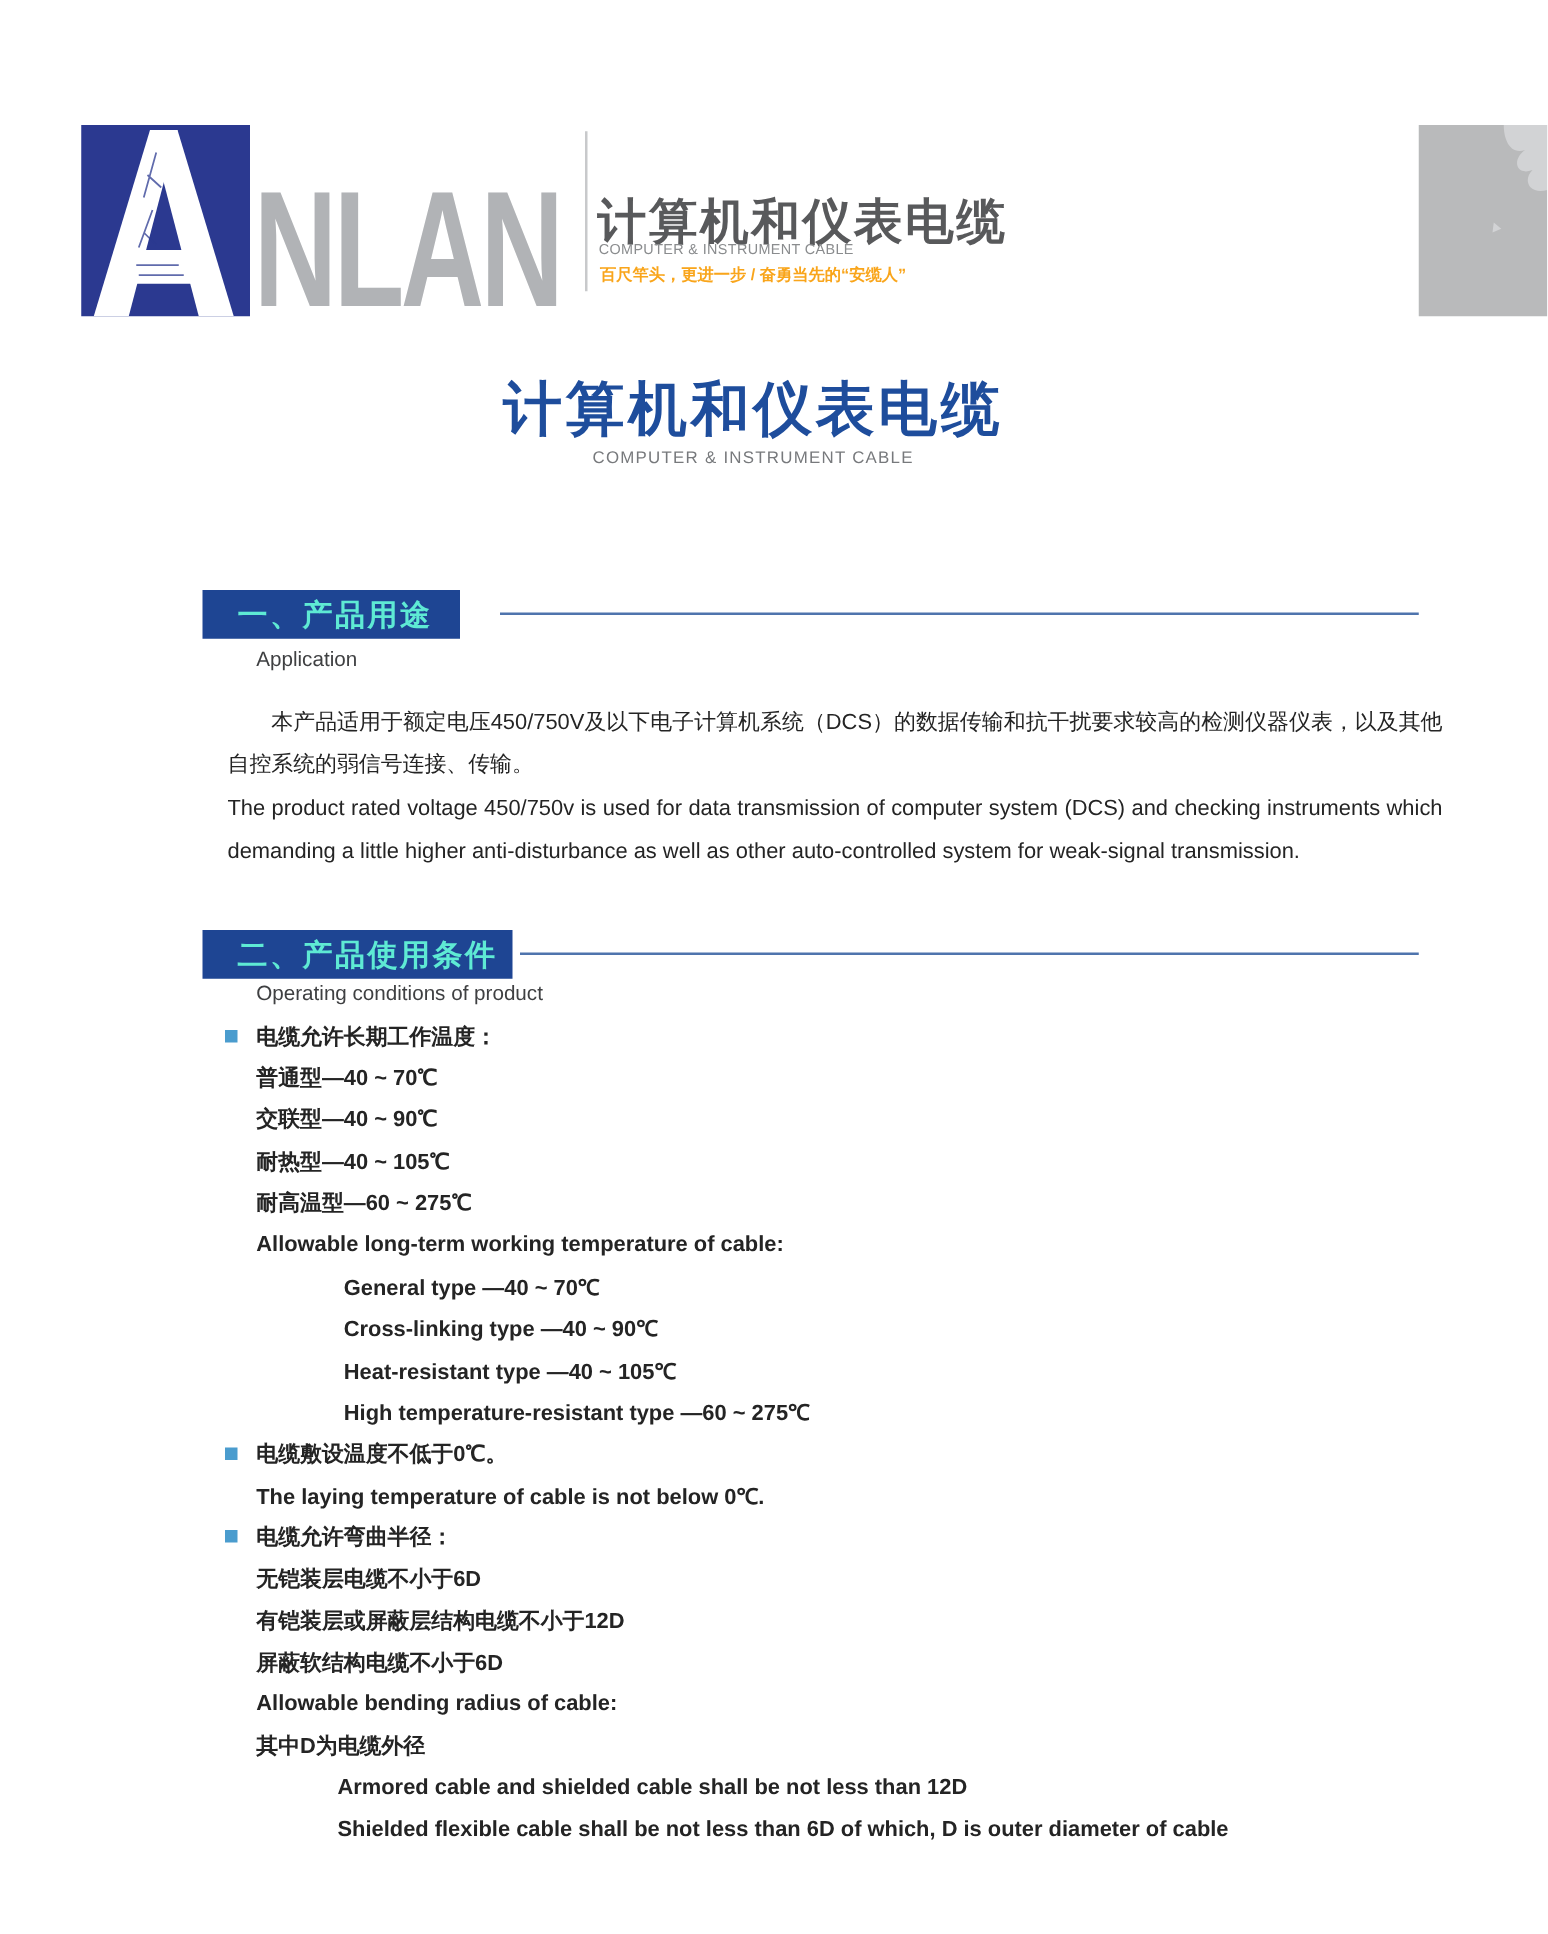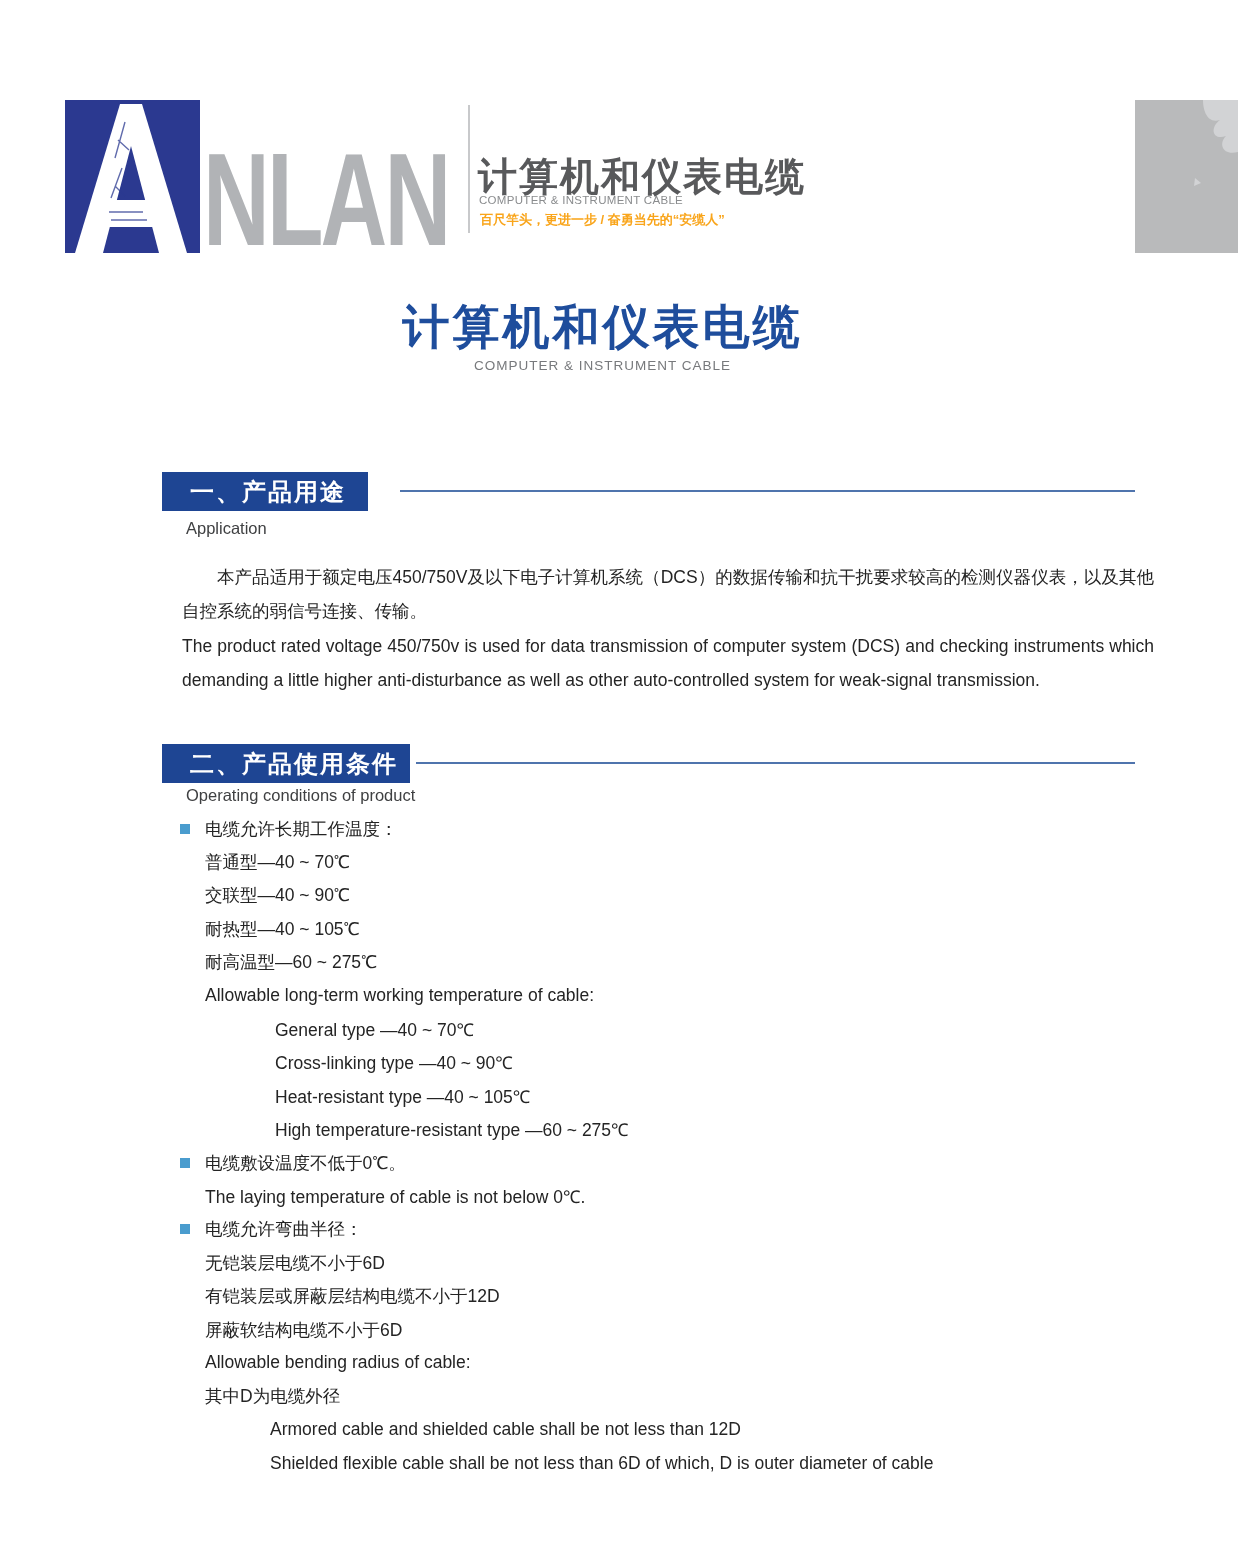--- a/index.html
+++ b/index.html
@@ -68,54 +68,54 @@
     position:absolute; left:0; top:358px; width:1205px;
     text-align:center;
     font-size:13.5px; letter-spacing:1px;
     color:#77797C;
   }
 
   
   .sec-head {
     position:absolute; left:162px; height:39px;
     background: var(--section-blue, #1E4593);
-    color:#ffffff;
+    color:#5eead4;
     font-size:24px; font-weight:bold; letter-spacing:2px;
     display:flex; align-items:center;
     padding-left:28px; box-sizing:border-box;
   }
   .sec-head.s1 { top:472px; width:206px; }
   .sec-head.s2 { top:744px; width:248px; }
   .sec-line {
     position:absolute; height:2px;
     background: var(--rule-blue, #4F74AD);
   }
   .sec-line.s1 { left:400px; top:490px; width:735px; }
   .sec-line.s2 { left:416px; top:762px; width:719px; }
 
   .sec-sub-en {
-    position:absolute; left:186px;
+    position:absolute; left:205px;
     font-size:16.5px; color:#3F4042;
   }
   .sec-sub-en.s1 { top:519px; }
   .sec-sub-en.s2 { top:786px; }
 
   
   .para {
     position:absolute; left:163px; width:972px;
     font-size:17.5px; line-height:34px;
     text-align:justify;
     color:#242424;
     margin-left:19px;
   }
   .para.cn { top:560px; text-indent:2em; }
   .para.en { top:629px; line-height:34.3px; }
 
   
-  .cond-list { position:absolute; left:163px; top:812px; width:980px; }
+  .cond-list { position:absolute; left:163px; top:812px; width:980px;font-weight:bold; }
   .li {
     position:relative; height:33.4px;
     display:flex; align-items:center;
     font-size:17.5px; color:#242424;
     white-space:nowrap;
   }
   .li.bullet  { padding-left:42px; }
   .li.plain   { padding-left:42px; }
   .li.indent1 { padding-left:112px; }
   .li.indent2 { padding-left:107px; }

